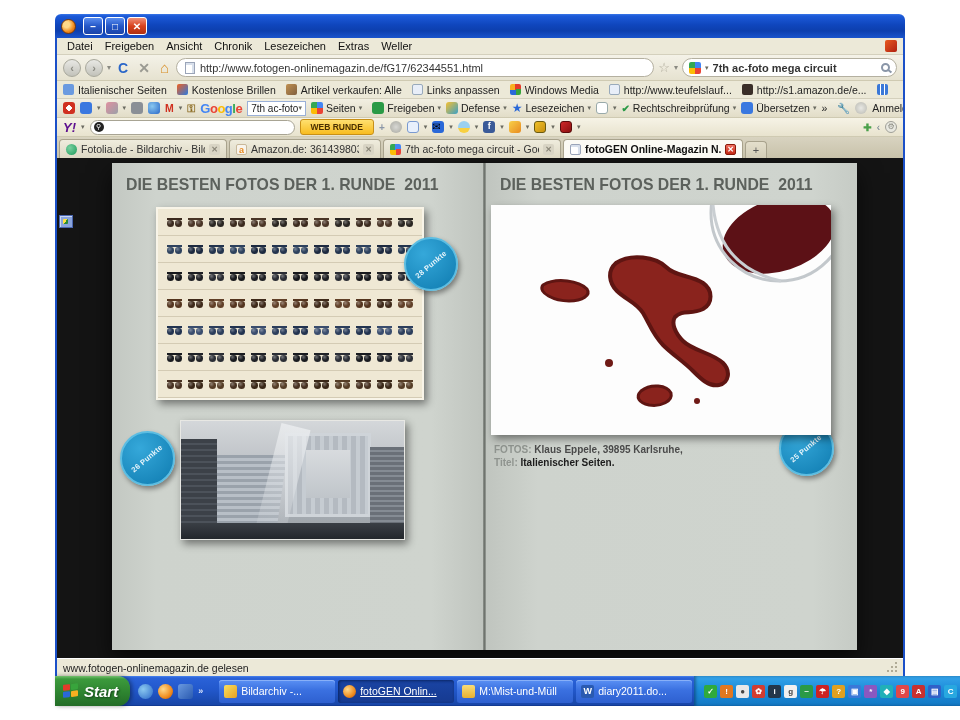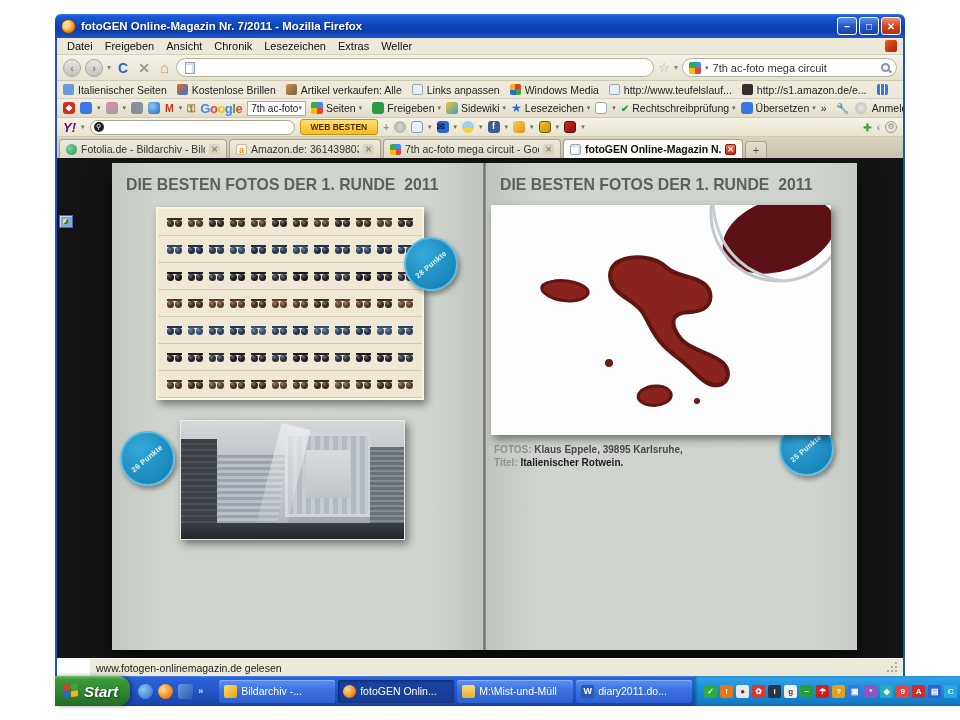--- a/index.html
+++ b/index.html
@@ -41,21 +41,21 @@
     display:flex; align-items:center; padding:0 8px; gap:5px; font-size:11px; color:#333; white-space:nowrap; overflow:hidden; }
   .page-ico { width:10px; height:12px; background:#fff; border:1px solid #9aa4b8;
     box-shadow:inset -2px 2px 0 #d8e0ec; flex:none; }
   .star { color:#b0ac9c; font-size:13px; }
   .searchbox { width:215px; height:19px; background:#fff; border:1px solid #b4b0a0; border-radius:10px;
     display:flex; align-items:center; padding:0 6px; gap:4px; font-size:11px; color:#333; white-space:nowrap; }
   .g-logo { width:12px; height:12px; flex:none; border-radius:2px;
     background:conic-gradient(#4285f4 0 25%, #ea4335 0 50%, #fbbc05 0 75%, #34a853 0 100%); }
   .mag { width:9px; height:9px; border:2px solid #8a96a8; border-radius:50%; position:relative; flex:none; }
   .mag::after { content:""; position:absolute; width:5px; height:2px; background:#8a96a8; right:-4px; bottom:-2px; transform:rotate(40deg); }
-  .searchbox .q { flex:1; overflow:hidden; }
+  .searchbox .q { flex:1; overflow:hidden;font-weight:bold; }
 
   .bookmarksbar { height:18px; background:#ece9d8; border-bottom:1px solid #d4d0bd; display:flex; align-items:center;
     padding:0 6px; gap:10px; font-size:10.5px; color:#222; white-space:nowrap; overflow:hidden; }
   .bm { display:flex; align-items:center; gap:4px; }
   .bicon { width:11px; height:11px; border-radius:2px; flex:none; }
 
   .gbar { height:19px; background:linear-gradient(180deg,#f2efe2,#e2ddc8); border-bottom:1px solid #cfcab2;
     display:flex; align-items:center; padding:0 6px; gap:5px; font-size:10.5px; color:#222; white-space:nowrap; overflow:hidden; }
   .tico { width:12px; height:12px; border-radius:3px; flex:none; }
   .dd { font-size:7px; color:#6a6a60; }
@@ -136,21 +136,21 @@
   .badgeC { left:293px; top:258px; width:55px; height:55px; z-index:0; }
 
   .caption { position:absolute; font-size:10px; line-height:13px; font-weight:600; color:#4a4a4a; }
   .cap-label { color:#8f948f; font-weight:bold; }
   .cap-strong { color:#1c1c1c; font-weight:900; }
   .capL { left:52px; top:384px; width:262px; }
   .capR { left:8px; top:280px; width:300px; }
 
   
   .statusbar { height:18px; background:#ece9d8; border-top:1px solid #fff; display:flex; align-items:center;
-    padding:0 6px; font-size:10.5px; color:#222;margin-left:33px; }
+    padding:0 6px; font-size:10.5px; color:#222; }
   .grip { margin-left:auto; width:12px; height:12px;
     background:radial-gradient(circle at 3px 9px,#b0ab96 1.2px,transparent 1.5px),
                radial-gradient(circle at 7px 9px,#b0ab96 1.2px,transparent 1.5px),
                radial-gradient(circle at 7px 5px,#b0ab96 1.2px,transparent 1.5px),
                radial-gradient(circle at 11px 9px,#b0ab96 1.2px,transparent 1.5px),
                radial-gradient(circle at 11px 5px,#b0ab96 1.2px,transparent 1.5px),
                radial-gradient(circle at 11px 1px,#b0ab96 1.2px,transparent 1.5px); }
 
   
   .taskbar { height:30px; display:flex; align-items:center;
@@ -162,35 +162,34 @@
   .winflag i { border-radius:1px; }
   .startbtn .stxt { color:#fff; font-size:15px; font-weight:bold; font-style:italic; text-shadow:1px 1px 2px #14421a; }
   .qlaunch { display:flex; align-items:center; gap:5px; padding:0 8px; }
   .ql { width:15px; height:15px; border-radius:2px; }
   .ql-more { color:#d8e4fc; font-size:9px; font-weight:bold; }
   .tdiv { width:1px; height:24px; background:#1a3c8c; box-shadow:1px 0 0 #4a7ae0; margin:0 3px; }
   .taskbtns { display:flex; gap:3px; flex:1; padding:0 2px; }
   .taskbtn { width:116px; height:23px; border-radius:3px; display:flex; align-items:center; gap:4px; padding:0 5px;
     background:linear-gradient(180deg,#5a90f4,#3a70e0 45%,#2e60d0); box-shadow:inset 0 1px 0 #88b0f8;
     color:#fff; font-size:10.5px; white-space:nowrap; overflow:hidden; }
-  .taskbtn.active { background:linear-gradient(180deg,#1a44a4,#163a90); box-shadow:inset 1px 1px 3px #0a2460; }
+  .taskbtn.active { background:linear-gradient(180deg,#1a44a4,#163a90); box-shadow:inset 1px 1px 3px #0a2460;text-decoration:underline; }
   .tbico { width:13px; height:13px; border-radius:2px; flex:none; }
   .tray { height:30px; display:flex; align-items:center; gap:3px; padding:0 8px 0 10px;
     background:linear-gradient(180deg,#35a4ea 0%,#1a8ad8 50%,#1278c4 100%); box-shadow:inset 2px 0 3px rgba(0,0,30,0.35); }
   .tray-ico { width:13px; height:13px; border-radius:2px; color:#fff; font-size:8px; font-weight:bold;
     display:flex; align-items:center; justify-content:center; }
 </style>
 </head>
 <body>
 
 <div class="desktop">
 
   <div class="titlebar">
     <div class="fx-icon"></div>
-    <div class="title-text">fotoGEN Online-Magazin Nr. 7/2011 - Mozilla Firefox</div>
     <div class="winbtn">–</div>
     <div class="winbtn">□</div>
     <div class="winbtn close">✕</div>
   </div>
 
   <div class="winbody">
 
     <div class="menubar">
       <span class="menu-item">Datei</span>
       <span class="menu-item">Freigeben</span>
@@ -205,20 +204,21 @@
 
     <div class="navbar">
       <div class="navcirc">‹</div>
       <div class="navcirc">›</div>
       <span class="nav-dd">▾</span>
       <span class="nav-glyph reload">C</span>
       <span class="nav-glyph stop">✕</span>
       <span class="nav-glyph home">⌂</span>
       <div class="urlbar">
         <span class="page-ico"></span>
+        <span>http://www.fotogen-onlinemagazin.de/fG17/62344551.html</span>
       </div>
       <span class="star">☆</span>
       <span class="nav-dd">▾</span>
       <div class="searchbox">
         <span class="g-logo"></span>
         <span class="dd">▾</span>
         <span class="q">7th ac-foto mega circuit</span>
         <span class="mag"></span>
       </div>
     </div>
@@ -280,21 +280,21 @@
           <span class="dd">▾</span>
         </span>
       <span class="gdiv"></span>
       <span class="gbtn">
           <span class="tico" style="background:#2a9a46"></span>
           <span>Freigeben</span>
           <span class="dd">▾</span>
         </span>
       <span class="gbtn">
           <span class="tico" style="background:linear-gradient(135deg,#f8c030,#38a0c8)"></span>
-          <span>Sidewiki</span>
+          <span>Defense</span>
           <span class="dd">▾</span>
         </span>
       <span class="gbtn">
           <span style="color:#2a68d8;font-size:12px">★</span>
           <span>Lesezeichen</span>
           <span class="dd">▾</span>
         </span>
       <span class="tico" style="background:#fff;border:1px solid #9aa"></span>
       <span class="dd">▾</span>
       <span class="gbtn">
@@ -315,21 +315,21 @@
           <span>Anmelden</span>
         </span>
     </div>
 
     <div class="ybar">
       <span class="ylogo">Y!</span>
       <span class="dd">▾</span>
       <span class="yinput">
           <span class="ydot">⚲</span>
         </span>
-      <span class="ybtn">WEB BESTEN</span>
+      <span class="ybtn">WEB RUNDE</span>
       <span style="color:#8a96a8;font-weight:bold">+</span>
       <span class="tico" style="background:radial-gradient(circle,#d8d8d4,#a8a8a0);border-radius:50%"></span>
       <span class="tico" style="background:#e8f0fc;border:1px solid #7a9ad0"></span>
         <span class="dd">▾</span>
       <span class="tico" style="background:#2a68d8">✉</span>
         <span class="dd">▾</span>
       <span class="tico" style="background:linear-gradient(180deg,#9ad0f0 55%,#f8d040 55%);border-radius:50%"></span>
         <span class="dd">▾</span>
       <span class="tico" style="background:#3a5a98;color:#fff;font-weight:bold;font-size:9px;text-align:center">f</span>
         <span class="dd">▾</span>
@@ -766,21 +766,21 @@
               <path d="M125,58 C140,48 165,52 175,62 C185,72 200,70 212,78 C222,85 222,98 212,104 C200,110 192,104 184,112 C180,118 184,128 192,136 C202,146 222,148 232,158 C240,166 238,178 228,180 C218,182 210,174 202,166 C192,156 182,150 172,140 C162,130 158,118 152,108 C146,98 134,94 126,86 C118,78 116,66 125,58 Z" fill="#8a231d" stroke="#5f1512" stroke-width="4" stroke-linejoin="round"></path>
               <path d="M150,186 C160,178 176,180 180,188 C182,196 170,202 158,200 C148,198 144,192 150,186 Z" fill="#8a231d" stroke="#5f1512" stroke-width="3"></path>
               <path d="M52,80 C66,72 88,76 96,84 C100,90 92,96 78,96 C64,96 46,88 52,80 Z" fill="#8a231d" stroke="#5f1512" stroke-width="3"></path>
               <circle cx="118" cy="158" r="4" fill="#6f1a16"></circle>
               <circle cx="206" cy="196" r="3" fill="#6f1a16"></circle>
             </svg>
           </div>
 
           <div class="caption capR">
             <span class="cap-label">FOTOS:</span><span> Klaus Eppele, 39895 Karlsruhe,</span><br>
-            <span class="cap-label">Titel: </span><span class="cap-strong">Italienischer Rotwein.</span>
+            <span class="cap-label">Titel: </span><span class="cap-strong">Italienischer Seiten.</span>
           </div>
         </div>
       </div>
     </div>
 
     <div class="statusbar">
       <span>www.fotogen-onlinemagazin.de gelesen</span>
       <span class="grip"></span>
     </div>
   </div>

